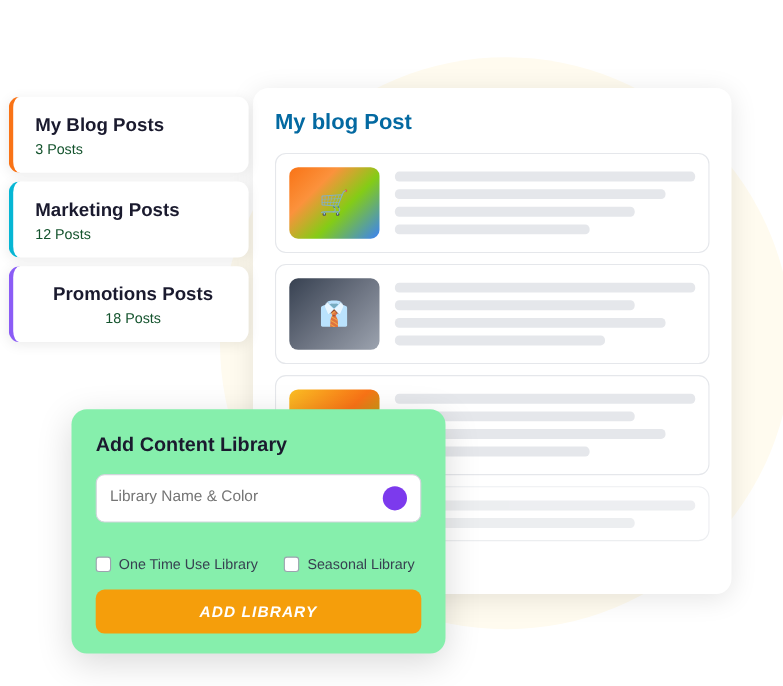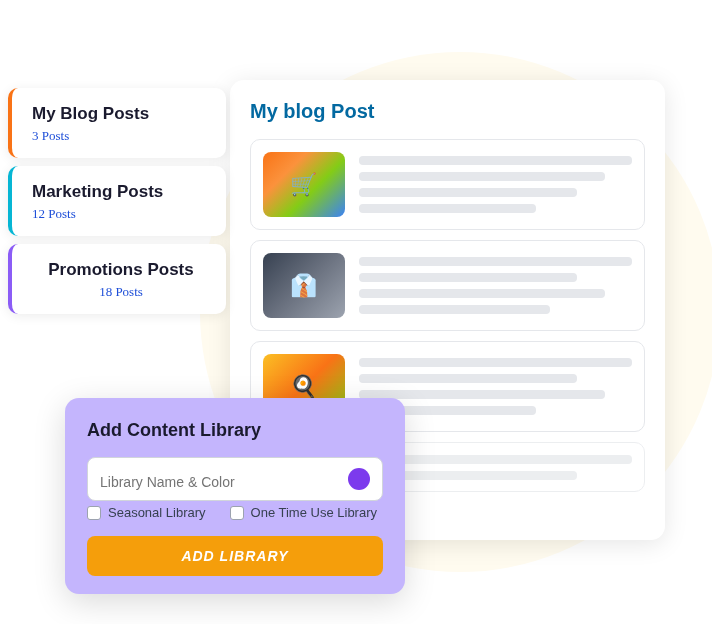--- a/index.html
+++ b/index.html
@@ -58,22 +58,21 @@
 
     .sidebar-card-title {
       font-size: 17px;
       font-weight: 700;
       color: #1a1a2e;
       margin-bottom: 4px;
     }
 
     .sidebar-card-count {
       font-size: 13px;
-      color: #1d4ed8;
-      font-family: Liberation Serif, serif;
+      color: #14532d;
     }
 
     
     .main-panel {
       position: absolute;
       top: 80px;
       left: 230px;
       width: 435px;
       height: 460px;
       background: #fff;
@@ -186,41 +185,41 @@
       overflow: hidden;
       opacity: 0.7;
     }
 
     
     .add-library-popup {
       position: absolute;
       bottom: 30px;
       left: 65px;
       width: 340px;
-      background: #c4b5fd;
+      background: #86efac;
       border-radius: 14px;
       box-shadow: 0 8px 32px rgba(0,0,0,0.15);
       padding: 22px 22px 18px;
       z-index: 10;
     }
 
     .add-library-title {
       font-size: 18px;
       font-weight: 700;
       color: #1a1a2e;
       margin-bottom: 16px;
     }
 
     .library-input-row {
       display: flex;
-      align-items: flex-end;
+      align-items: flex-start;
       border: 1.5px solid #d1d5db;
       border-radius: 8px;
       padding: 10px 12px;
-      margin-bottom: 4px;
+      margin-bottom: 30px;
       background: #fff;
     }
 
     .library-input {
       flex: 1;
       border: none;
       outline: none;
       font-size: 14px;
       color: #6b7280;
       background: transparent;
@@ -349,24 +348,24 @@
     <div class="add-library-title">Add Content Library</div>
 
     <div class="library-input-row">
       <input class="library-input" type="text" placeholder="Library Name &amp; Color" style="">
       <div class="color-dot"></div>
     </div>
 
     <div class="checkboxes-row">
       <label class="checkbox-item">
         <div class="checkbox-box"></div>
-        <span>Seasonal Library</span>
+        <span>One Time Use Library</span>
       </label>
       <label class="checkbox-item">
         <div class="checkbox-box"></div>
-        <span>One Time Use Library</span>
+        <span>Seasonal Library</span>
       </label>
     </div>
 
     <button class="add-library-btn">ADD LIBRARY</button>
   </div>
 
 </div>
 
 </body></html>

